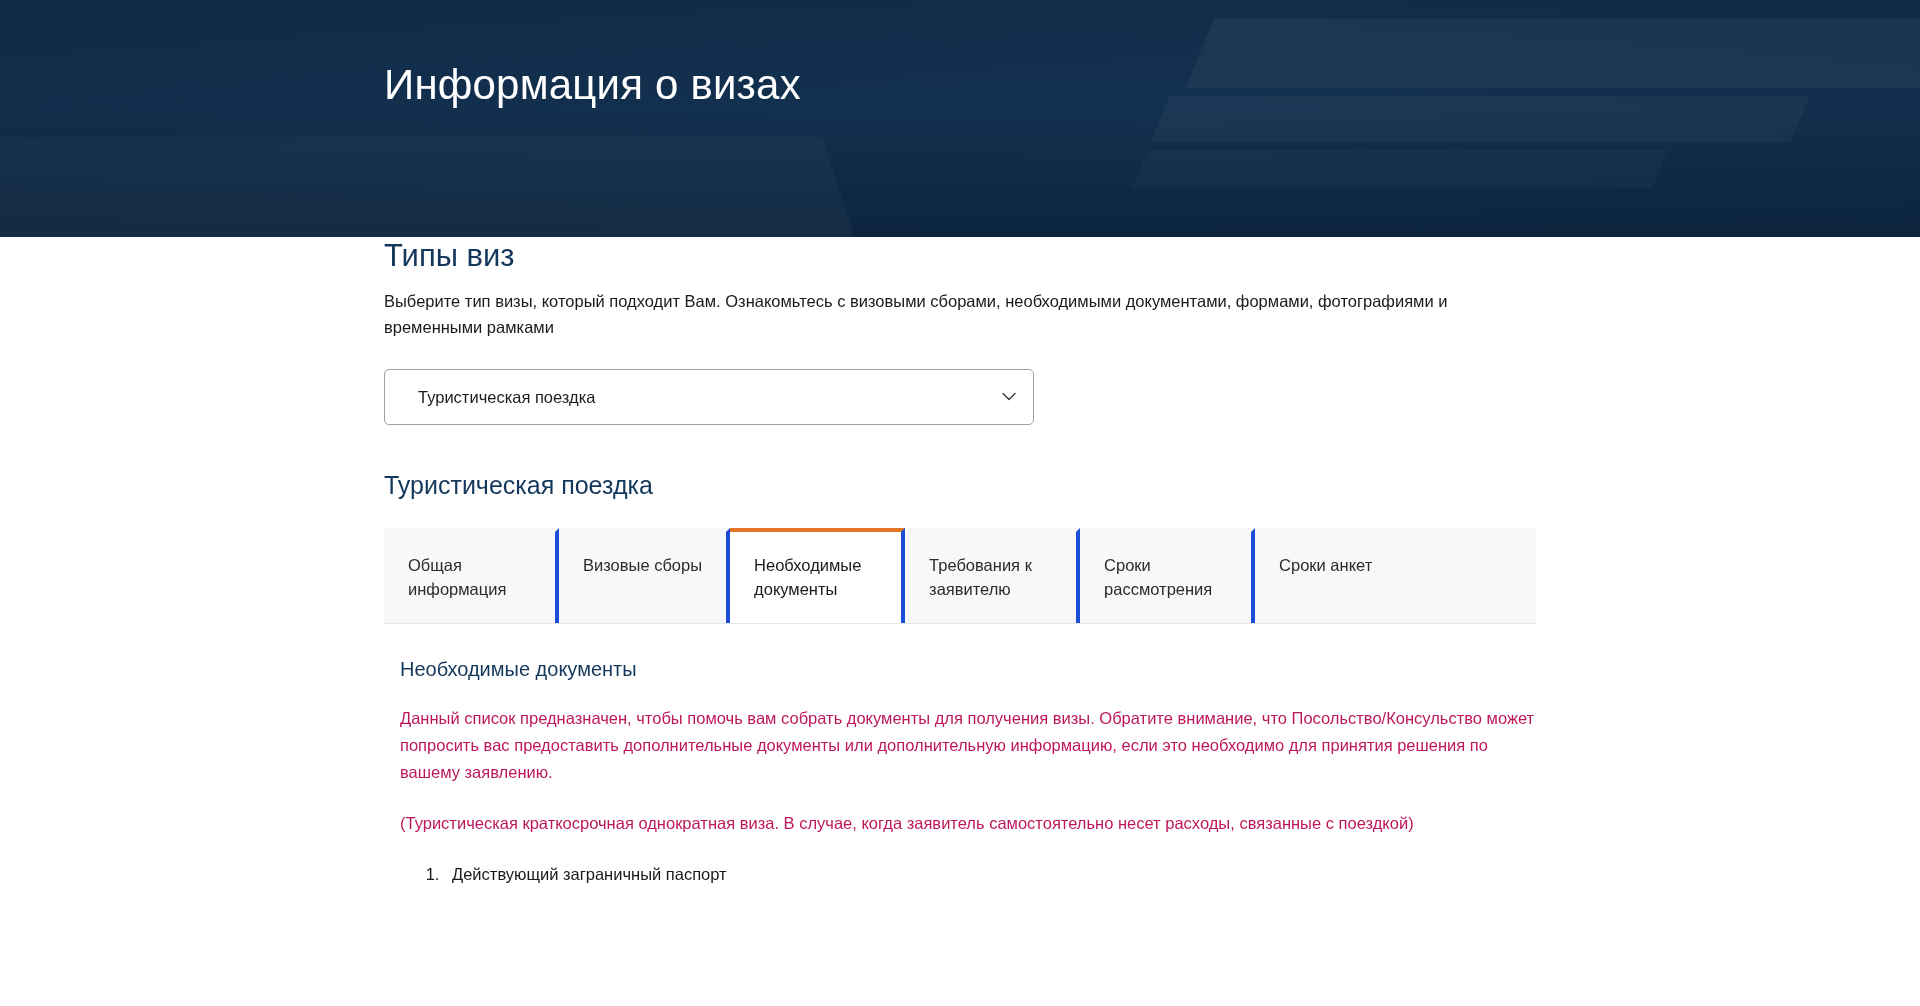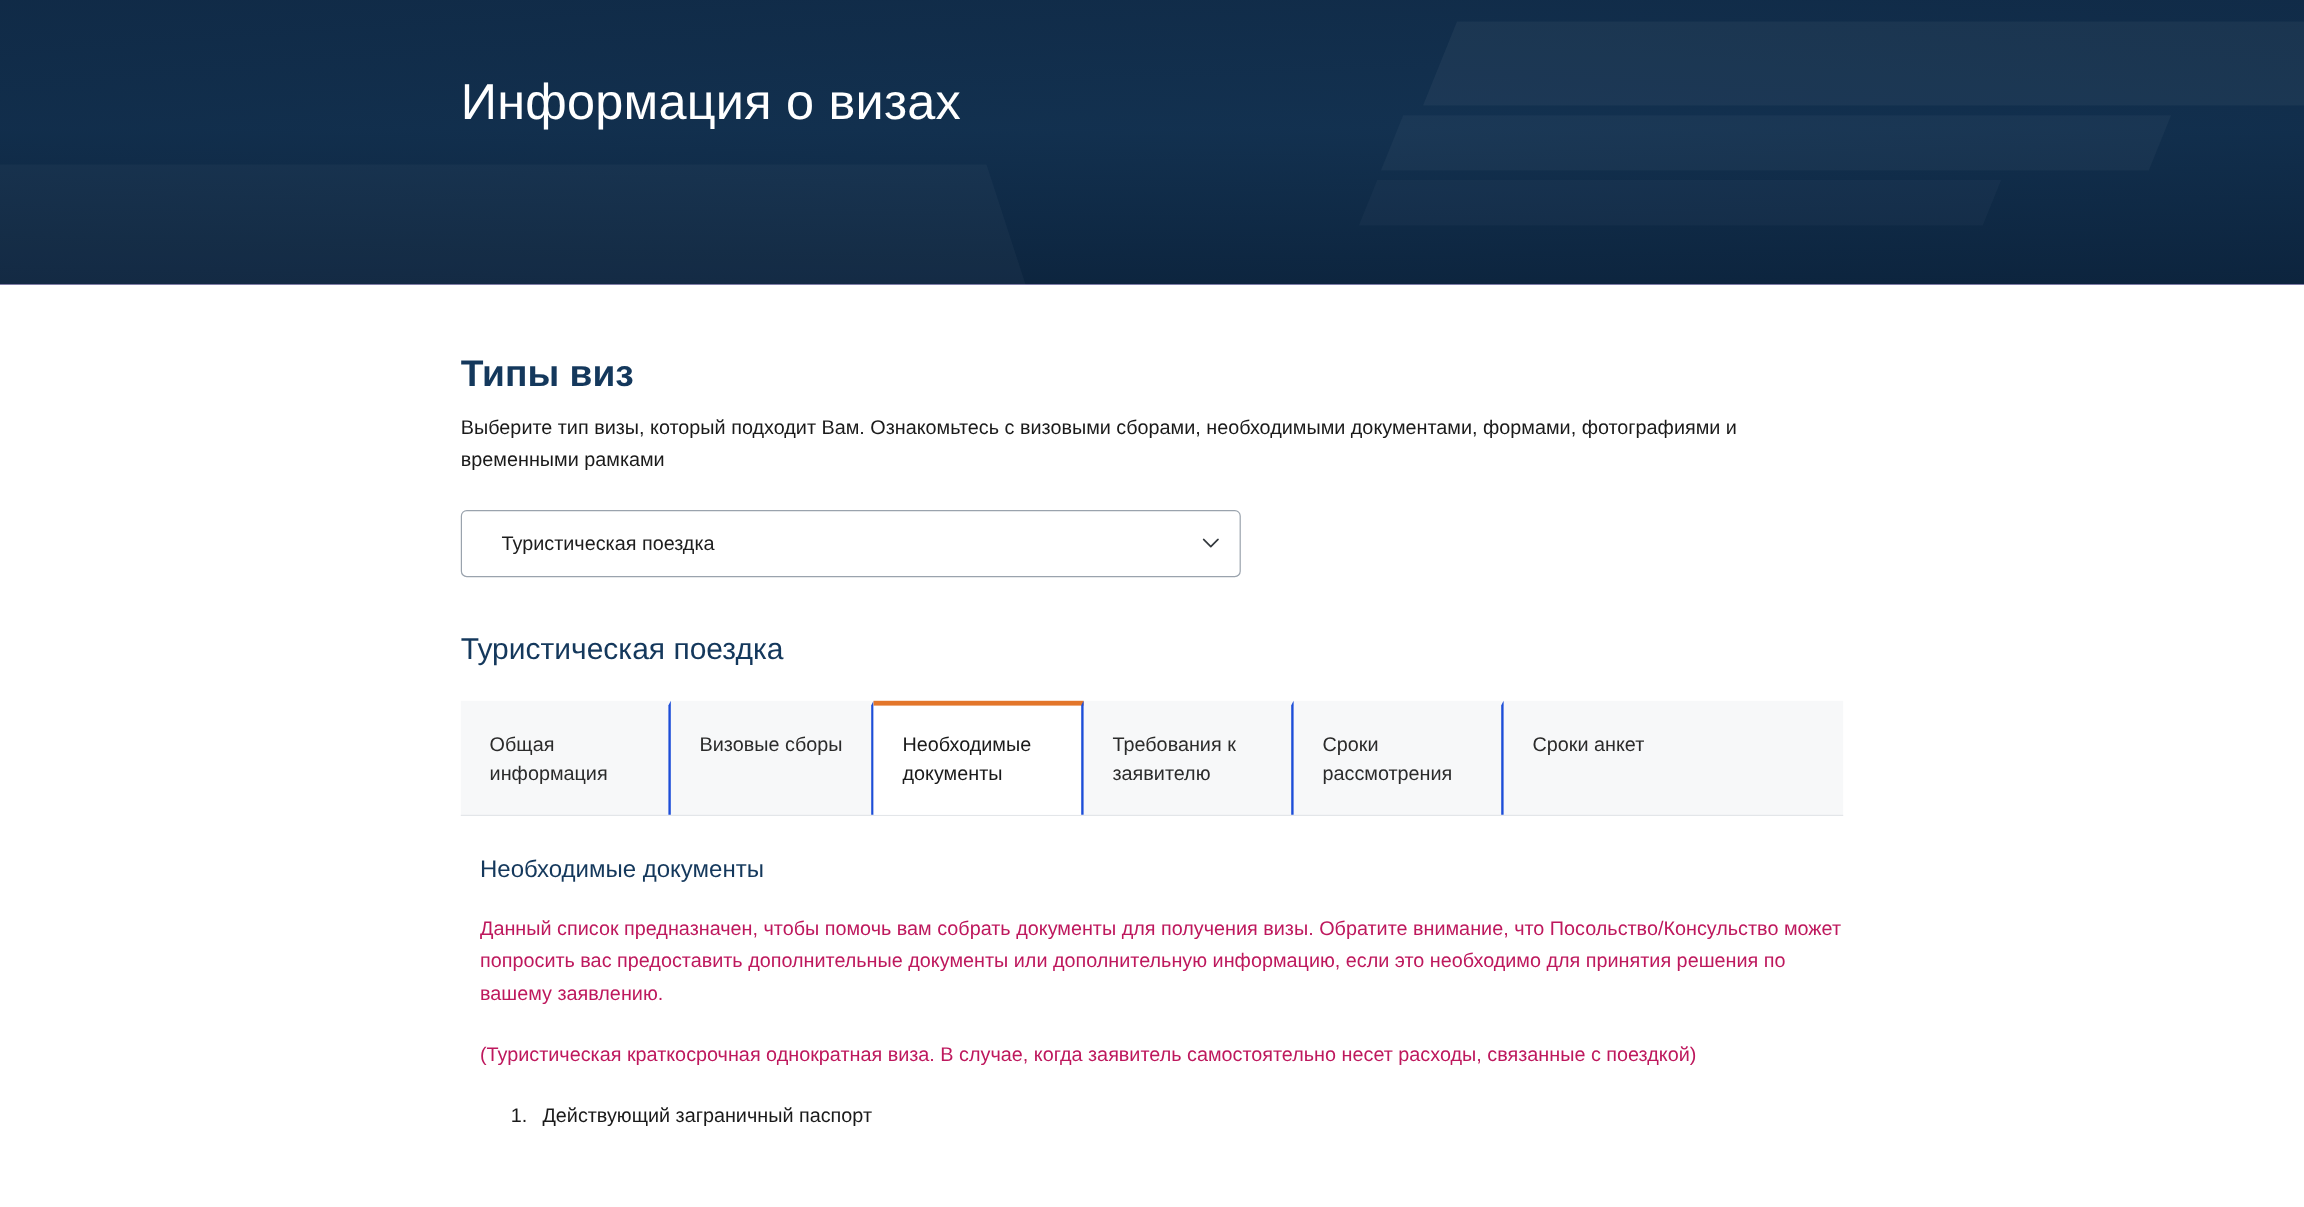--- a/index.html
+++ b/index.html
@@ -10,21 +10,21 @@
     background: #ffffff;
     font-family: "Liberation Sans", sans-serif;
   }
   body { overflow-x: hidden; }
 
   
   .hero {
     position: relative;
     width: 100%;
     height: 237px;
-    background: #4c1d95;
+    background: #1d4ed8;
     overflow: hidden;
   }
   .hero-bg {
     position: absolute;
     inset: 0;
     background:
       linear-gradient(180deg, rgba(16,42,70,0.92) 0%, rgba(17,45,74,0.86) 45%, rgba(12,35,60,0.95) 100%),
       linear-gradient(115deg, #123152 0%, #18436c 38%, #1d4a74 60%, #12365a 100%);
   }
   .hero-shape-1 {
@@ -80,24 +80,23 @@
     padding: 0 0 40px 0;
   }
   .container {
     margin: 0 auto;
     padding-left: 384px;
     padding-right: 384px;
   }
 
   .section-title {
     margin: 0;
-    padding-top: 56px;
     color: #14385c;
     font-size: 31px;
-    font-weight: 700;
+    font-weight: 400;
     line-height: 1.25;
   }
 
   .section-desc {
     margin: 12px 0 0 0;
     max-width: 1090px;
     color: #1a1a1a;
     font-size: 16.5px;
     line-height: 1.62;
   }
@@ -150,21 +149,21 @@
   }
   .tab {
     padding: 22px 24px 22px 24px;
     font-size: 16.5px;
     line-height: 1.42;
     color: #2b2b2b;
     max-width: 175px;
     cursor: pointer;
     border-top: 4px solid transparent;
     background: transparent;
-    border-right: 2px solid #1d4ed8;
+    border-right: 4px solid #1d4ed8;
     display: flex;
     align-items: flex-start;
   }
   .tab:last-child { border-right: none; }
   .tab.active {
     background: #ffffff;
     border-top: 4px solid #e3762a;
     color: #1a1a1a;
   }
 

